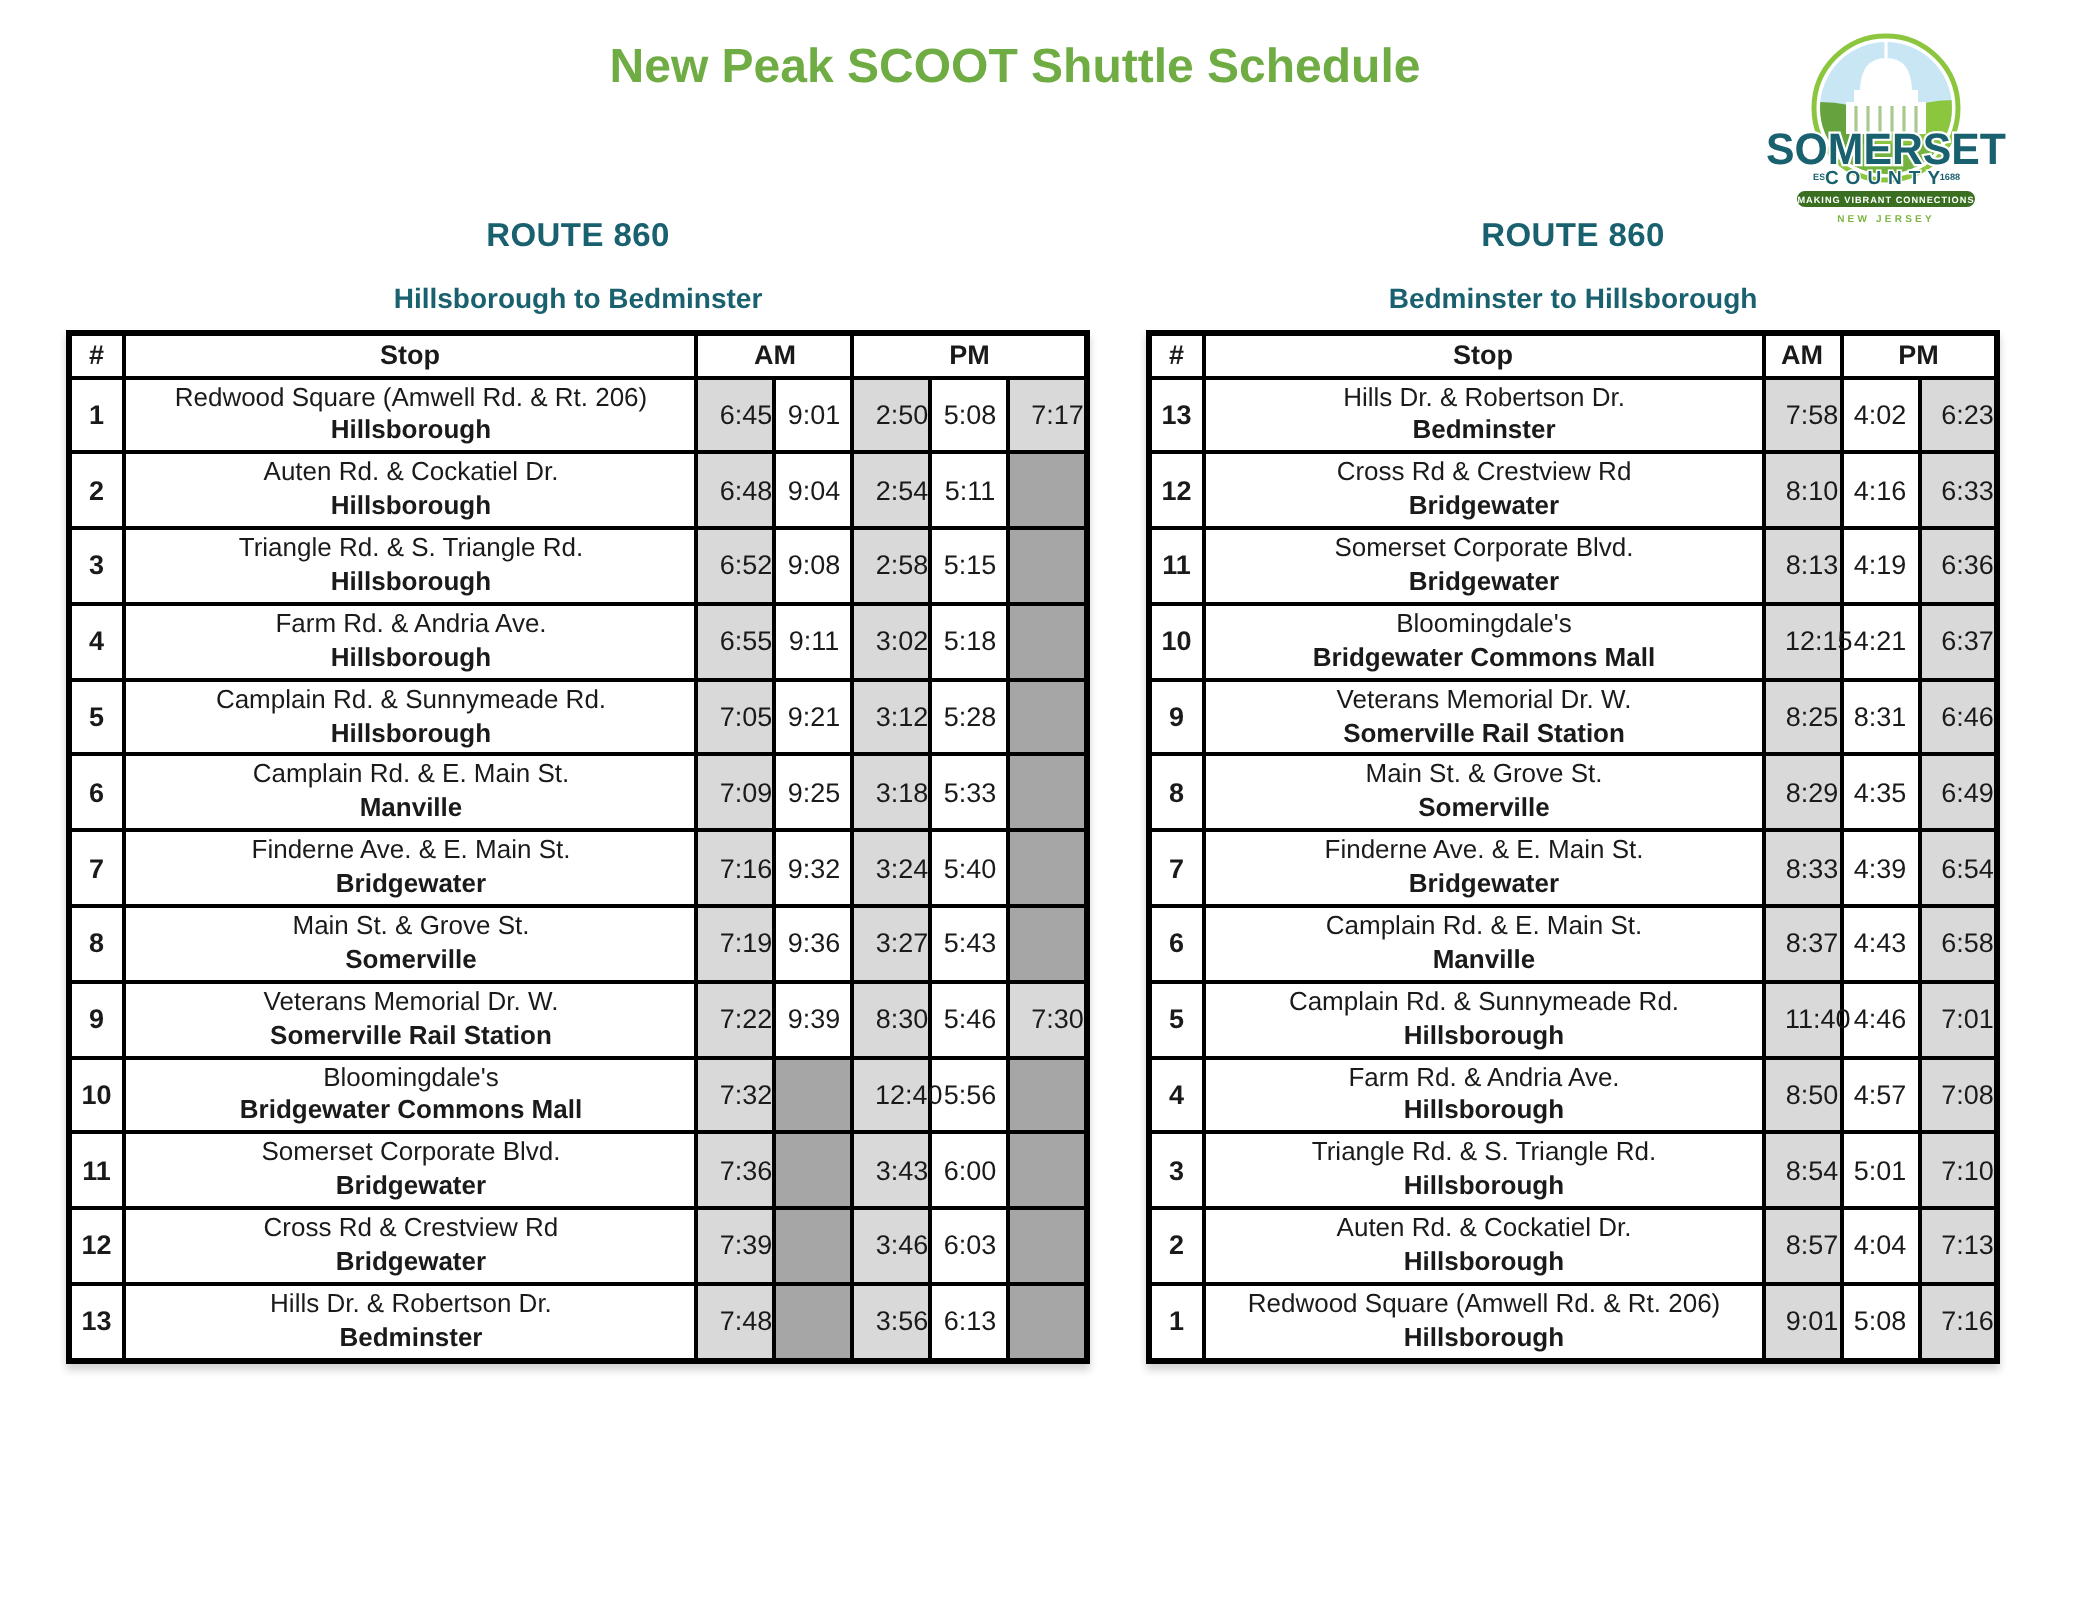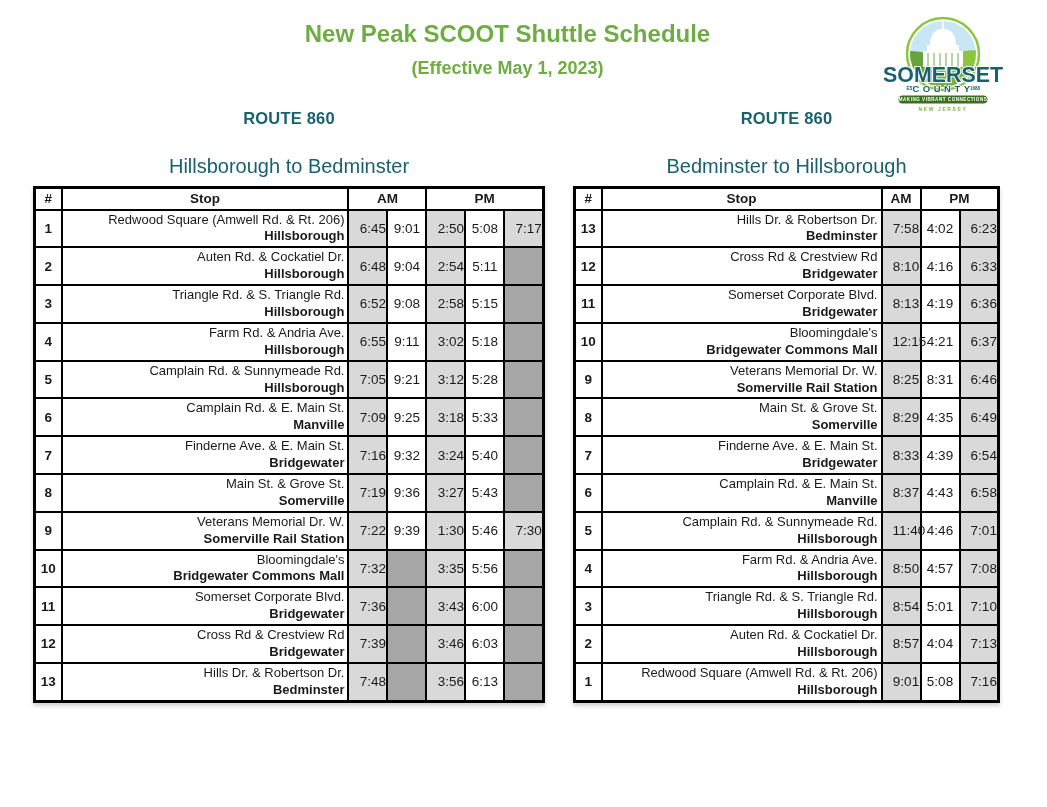--- a/index.html
+++ b/index.html
@@ -14,36 +14,36 @@
   .doc-header { position: absolute; top: 0; left: 0; width: 1015px; text-align: center; }
   .title    { margin: 20px 0 0; font-size: 24px; font-weight: bold; color: var(--green); }
   .subtitle { margin: 10px 0 0; font-size: 18px; font-weight: bold; color: var(--green); }
 
   .logo { position: absolute; top: 12px; right: 28px; width: 152px; height: 106px; }
 
   .sched { position: absolute; top: 109px; text-align: center; }
   .sched-left  { left: 33px;  width: 512px; }
   .sched-right { left: 573px; width: 427px; }
   .route { font-size: 16.5px; font-weight: bold; color: var(--teal); letter-spacing: 0.2px; }
-  .dir   { margin-top: 27px; font-size: 20px; font-weight: normal; color: var(--teal); }
+  .dir   { margin-top: 13px; font-size: 14px; font-weight: bold; color: var(--teal); }
 
   .schedule-table {
     margin-top: 8px; width: 100%;
     border-collapse: collapse; table-layout: fixed;
     border: 3px solid #000;
     box-shadow: 0 3px 4px rgba(0,0,0,0.18);
     background: #fff;
   }
   .schedule-table th, .schedule-table td { border: 2px solid #000; padding: 0; }
   .schedule-table th { height: 22px; font-size: 13.5px; font-weight: bold; text-align: center; background: #fff; }
   .col-num  { width: 27px; }
   .col-time { width: 39px; }
   tr.data-row { height: 37px; }
   td.num  { font-weight: bold; text-align: center; font-size: 13.5px; background: #fff; }
-  td.stop { text-align: right; padding: 1px 3px 1px 4px; font-size: 13px; line-height: 1.3; background: #fff; }
+  td.stop { text-align: center; padding: 1px 3px 1px 4px; font-size: 13px; line-height: 1.3; background: #fff; }
   .stop-name { font-weight: normal; }
   .stop-city { font-weight: bold; }
   td.time { text-align: center; font-size: 13.5px; background: #fff; }
   td.time.shaded     { background: var(--shaded); padding-left: 10px; }
   td.time.empty-cell { background: var(--empty); }
 
   
   .lg-somerset { font-family: "Liberation Sans", sans-serif; font-weight: bold; font-size: 22px;
                  fill: var(--teal); stroke: #fff; stroke-width: 2.2px; paint-order: stroke; }
   .lg-county   { font-family: "Liberation Sans", sans-serif; font-weight: bold; font-size: 9.5px; letter-spacing: 3.5px;
@@ -53,21 +53,20 @@
   .lg-tagline  { font-family: "Liberation Sans", sans-serif; font-weight: bold; font-size: 4.6px; letter-spacing: 0.5px; fill: #ffffff; }
   .lg-state    { font-family: "Liberation Sans", sans-serif; font-weight: bold; font-size: 5px; letter-spacing: 1.6px; fill: #7FB543; }
 </style>
 </head>
 <body>
 
 <div class="page">
 
   <div class="doc-header">
     <h1 class="title">New Peak SCOOT Shuttle Schedule</h1>
-    <h2 class="subtitle">(Effective May 1, 2023)</h2>
   </div>
 
   <div class="logo">
     <svg width="152" height="106" viewBox="0 0 152 106">
       <defs>
         <clipPath id="logo-circle-clip">
             <circle cx="76" cy="42" r="33"></circle>
           </clipPath>
       </defs>
       <circle cx="76" cy="42" r="36" fill="#ffffff" stroke="#8CC63E" stroke-width="2.5"></circle>
@@ -220,33 +219,33 @@
             <td class="time empty-cell"></td>
           </tr>
           <tr class="data-row">
             <td class="num">9</td>
             <td class="stop">
               <div class="stop-name">Veterans Memorial Dr. W.</div>
               <div class="stop-city">Somerville Rail Station</div>
             </td>
             <td class="time shaded">7:22</td>
             <td class="time">9:39</td>
-            <td class="time shaded">1:30</td>
+            <td class="time shaded">8:30</td>
             <td class="time">5:46</td>
             <td class="time shaded">7:30</td>
           </tr>
           <tr class="data-row">
             <td class="num">10</td>
             <td class="stop">
               <div class="stop-name">Bloomingdale's</div>
               <div class="stop-city">Bridgewater Commons Mall</div>
             </td>
             <td class="time shaded">7:32</td>
             <td class="time empty-cell"></td>
-            <td class="time shaded">3:35</td>
+            <td class="time shaded">12:40</td>
             <td class="time">5:56</td>
             <td class="time empty-cell"></td>
           </tr>
           <tr class="data-row">
             <td class="num">11</td>
             <td class="stop">
               <div class="stop-name">Somerset Corporate Blvd.</div>
               <div class="stop-city">Bridgewater</div>
             </td>
             <td class="time shaded">7:36</td>

